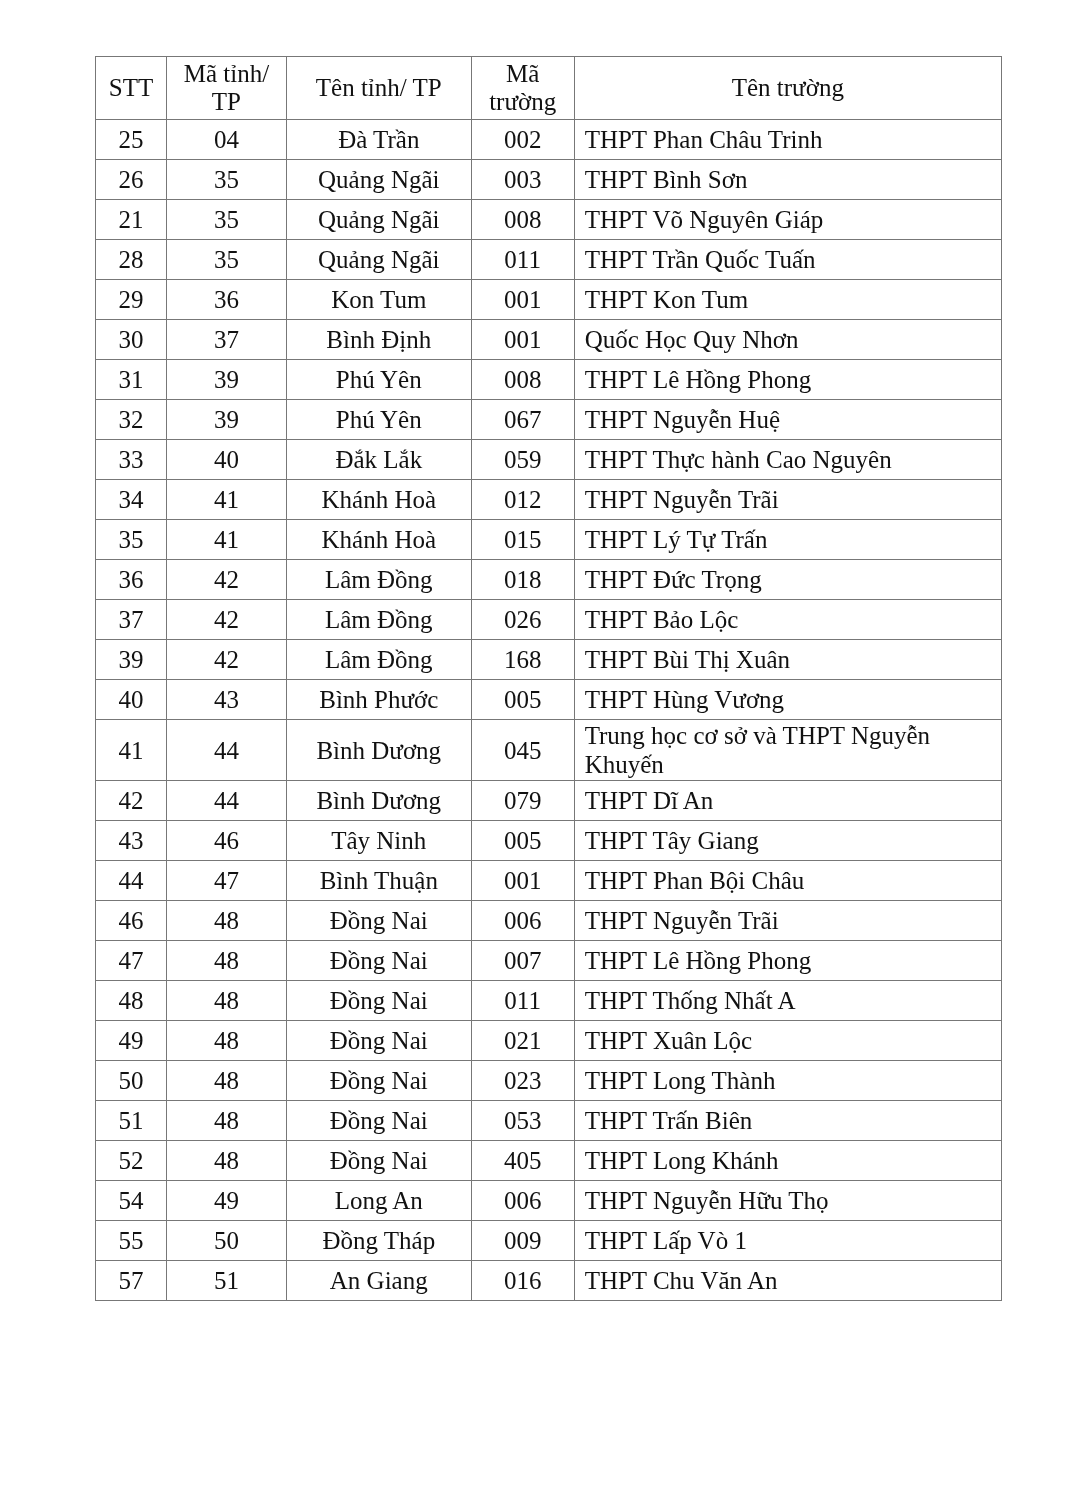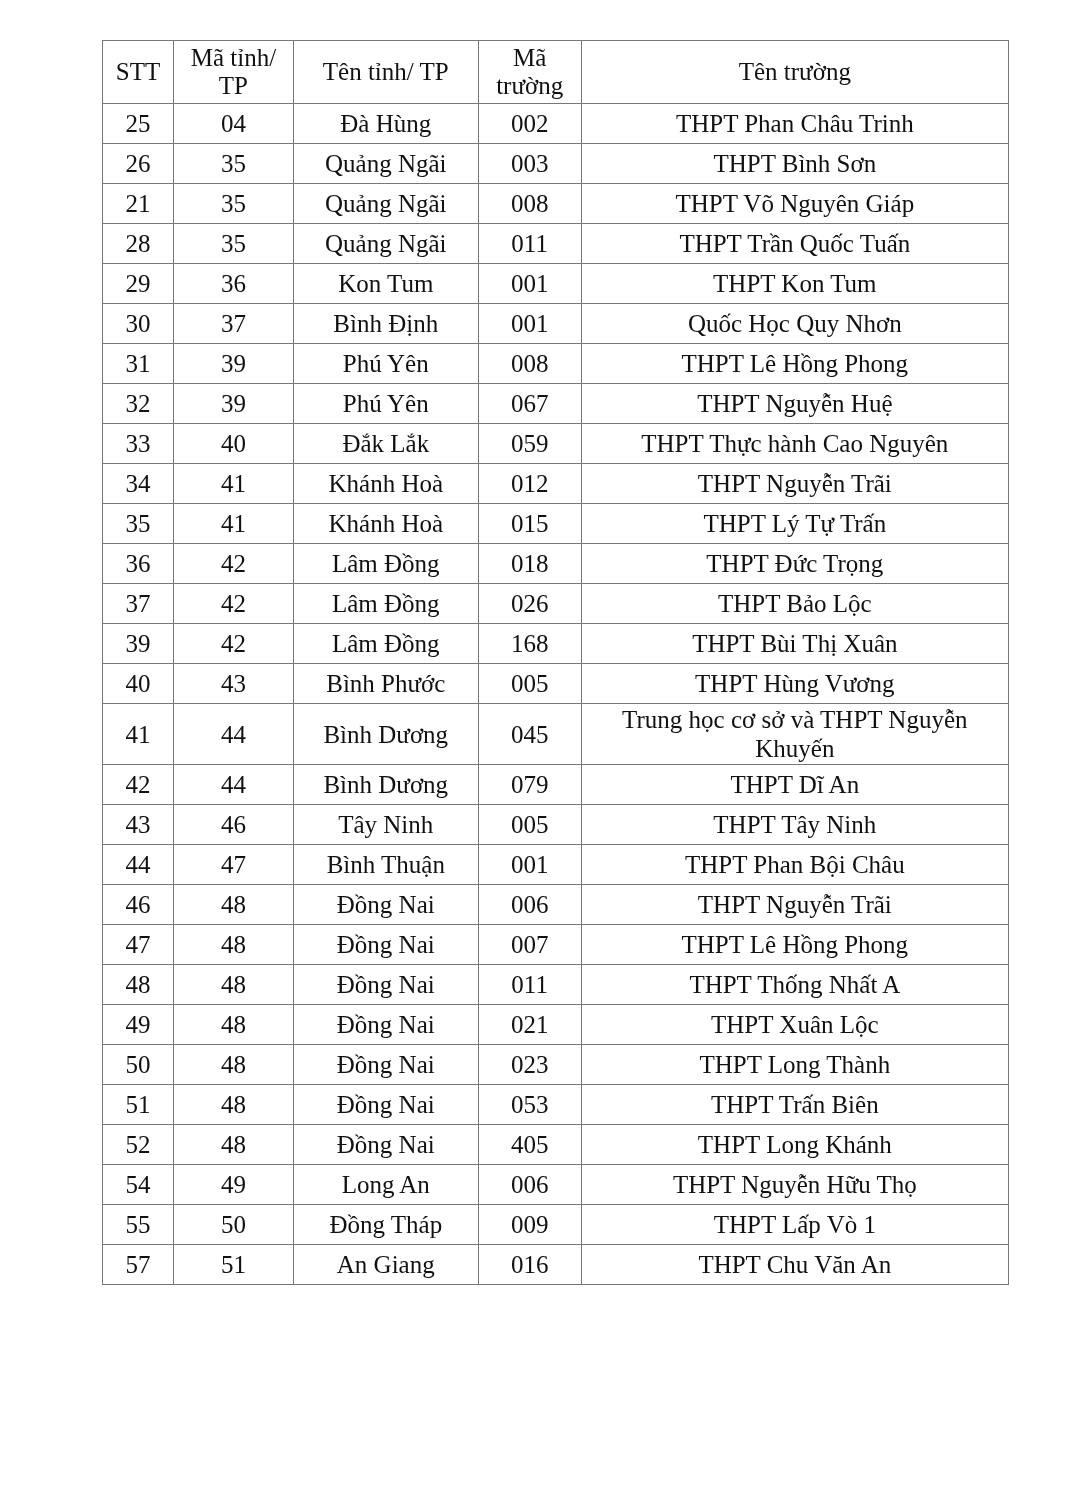--- a/index.html
+++ b/index.html
@@ -1,34 +1,33 @@
 <!DOCTYPE html>
 <html><head>
 <meta charset="utf-8">
 <style>
   html, body { margin: 0; padding: 0; background: #ffffff; }
   body { width: 1082px; height: 1496px; position: relative; font-family: "Liberation Serif", "DejaVu Serif", serif; color: #111; }
   table.schools {
-    position: absolute; left: 95px; top: 40px;
+    position: absolute; left: 95px; top: 56px;
     border-collapse: collapse;
     width: 907px;
     border: 1.5px solid #222;
     font-size: 25px;
-    margin-left: 7px;
   }
   table.schools th, table.schools td {
     border: 1.5px solid #777;
     padding: 0 10px;
     line-height: 29px;
     font-weight: normal;
   }
   table.schools th { height: 62px; text-align: center; vertical-align: middle; line-height: 28px; }
   table.schools td { height: 39px; vertical-align: middle; }
   td.c { text-align: center; }
-  td.l { text-align: center; padding-left: 11px; }
+  td.l { text-align: left; padding-left: 11px; }
   tr.tall td { height: 60px; line-height: 29px; }
   col.c1 { width: 71px; } col.c2 { width: 120px; } col.c3 { width: 185px; } col.c4 { width: 103px; } col.c5 { width: 428px; }
 </style>
 </head>
 <body>
 
 <table class="schools">
   <colgroup>
       <col class="c1">
       <col class="c2">
@@ -42,21 +41,21 @@
       <th>Mã tỉnh/ TP</th>
       <th>Tên tỉnh/ TP</th>
       <th>Mã trường</th>
       <th>Tên trường</th>
     </tr>
   </thead>
   <tbody id="tbody">
       <tr>
         <td class="c">25</td>
         <td class="c">04</td>
-        <td class="c">Đà Hùng</td>
+        <td class="c">Đà Trần</td>
         <td class="c">002</td>
         <td class="l">THPT Phan Châu Trinh</td>
       </tr>
       <tr>
         <td class="c">26</td>
         <td class="c">35</td>
         <td class="c">Quảng Ngãi</td>
         <td class="c">003</td>
         <td class="l">THPT Bình Sơn</td>
       </tr>
@@ -163,21 +162,21 @@
         <td class="c">44</td>
         <td class="c">Bình Dương</td>
         <td class="c">079</td>
         <td class="l">THPT Dĩ An</td>
       </tr>
       <tr>
         <td class="c">43</td>
         <td class="c">46</td>
         <td class="c">Tây Ninh</td>
         <td class="c">005</td>
-        <td class="l">THPT Tây Ninh</td>
+        <td class="l">THPT Tây Giang</td>
       </tr>
       <tr>
         <td class="c">44</td>
         <td class="c">47</td>
         <td class="c">Bình Thuận</td>
         <td class="c">001</td>
         <td class="l">THPT Phan Bội Châu</td>
       </tr>
       <tr>
         <td class="c">46</td>

